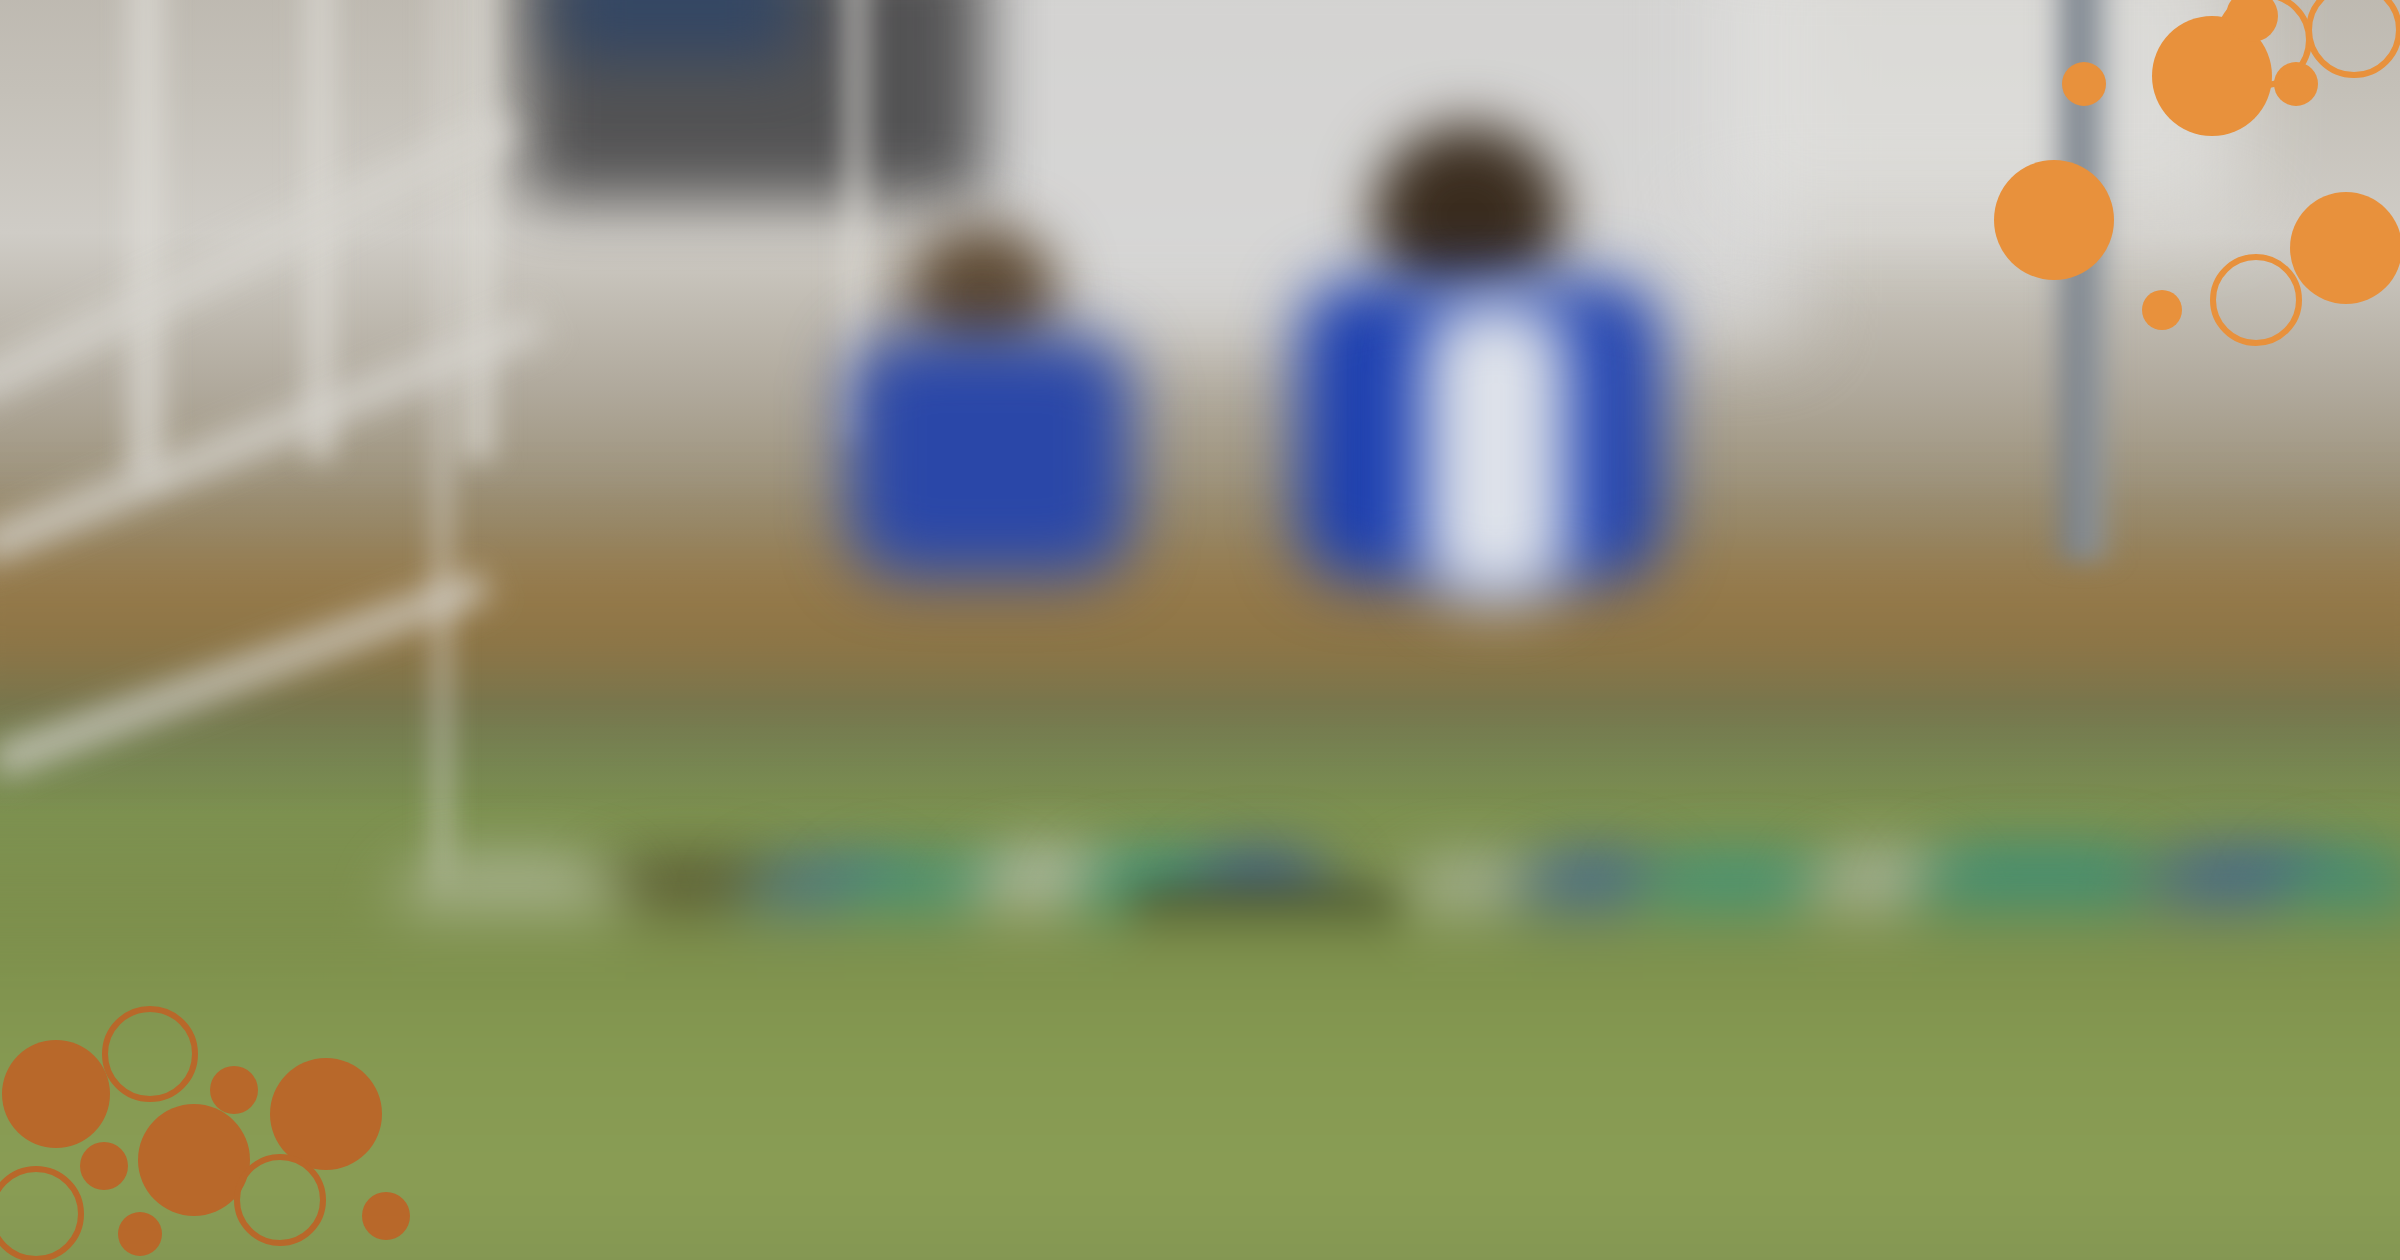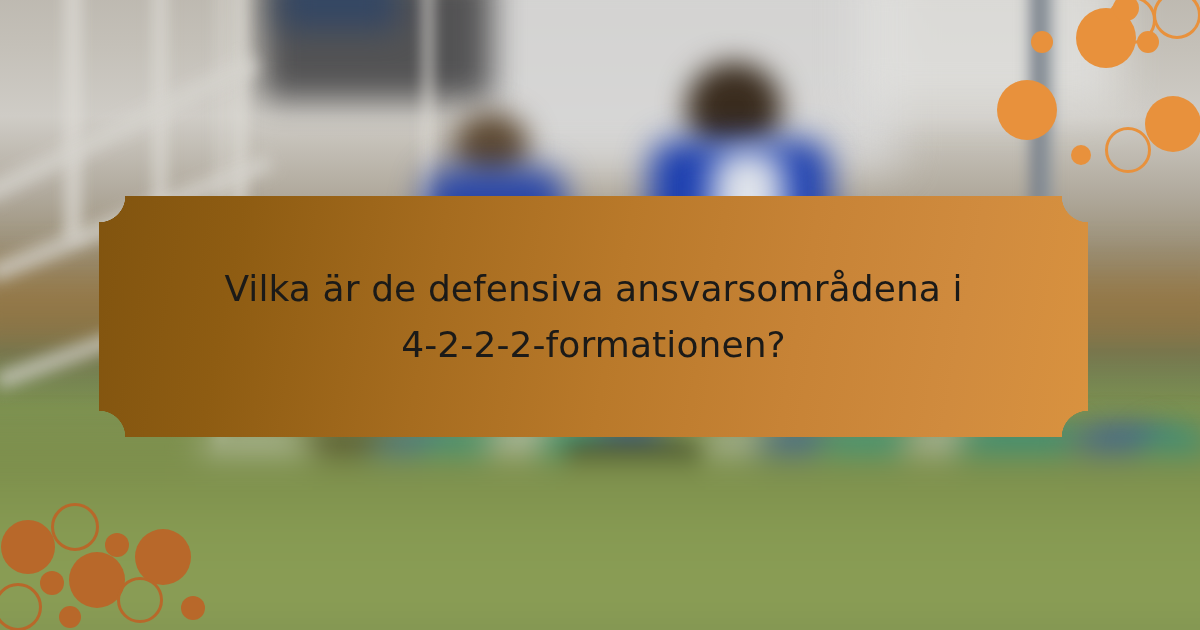--- a/index.html
+++ b/index.html
@@ -306,20 +306,14 @@
       <div class="bub" style="left: 105px; top: 38px; width: 24px; height: 24px; background: rgb(184, 104, 42);"></div>
       <div class="bub" style="left: 40px; top: 76px; width: 24px; height: 24px; background: rgb(184, 104, 42);"></div>
       <div class="bub" style="left: 69px; top: 57px; width: 56px; height: 56px; background: rgb(184, 104, 42);"></div>
       <div class="bub" style="left: 135px; top: 34px; width: 56px; height: 56px; background: rgb(184, 104, 42);"></div>
       <div class="bub" style="left: -6px; top: 88px; width: 48px; height: 48px; background: transparent; border: 3px solid rgb(184, 104, 42);"></div>
       <div class="bub" style="left: 59px; top: 111px; width: 22px; height: 22px; background: rgb(184, 104, 42);"></div>
       <div class="bub" style="left: 117px; top: 82px; width: 46px; height: 46px; background: transparent; border: 3px solid rgb(184, 104, 42);"></div>
       <div class="bub" style="left: 181px; top: 101px; width: 24px; height: 24px; background: rgb(184, 104, 42);"></div>
     </div>
 
-  <div class="card-wrap">
-    <div class="card"></div>
-    <div class="card-inner">
-      <h1 class="headline">Vilka är de defensiva ansvarsområdena i 4-2-2-2-formationen?</h1>
-    </div>
-  </div>
 
 </div>
 
 </body></html>

